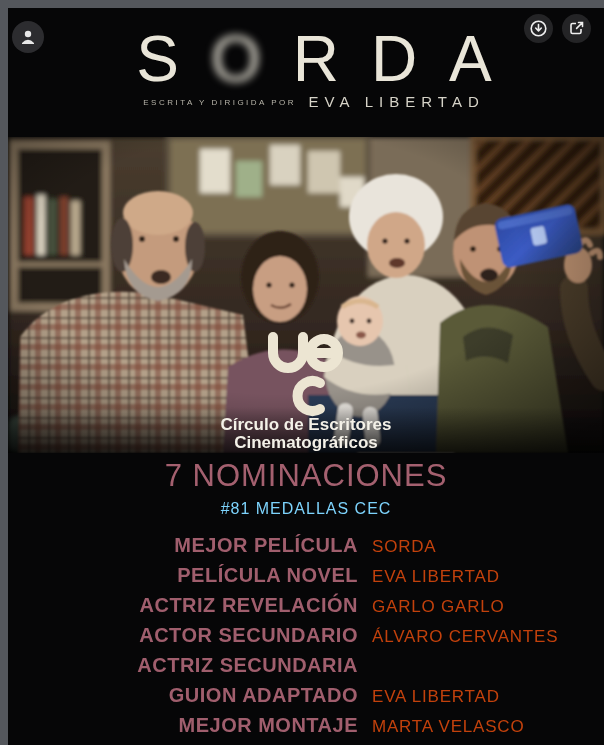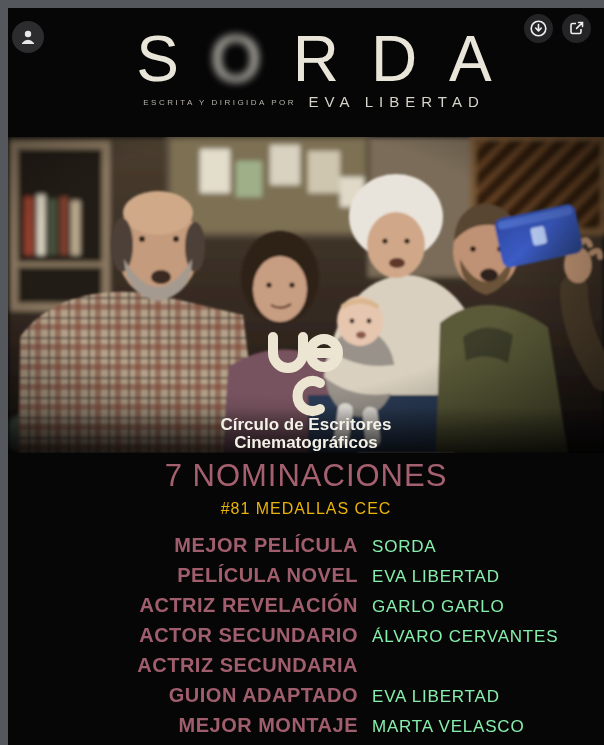--- a/index.html
+++ b/index.html
@@ -25,25 +25,25 @@
   .credit-prefix{font-size:8px;letter-spacing:2.5px;vertical-align:2px;margin-right:8px;color:#b7b4a9;}
   .credit-name{font-size:15px;letter-spacing:6px;color:#d6d3c8;}
 
   
   .photo{position:absolute;left:0;top:129px;width:596px;height:316px;text-align:center;}
   .photo svg{display:block;}
 
   
   .awards{position:absolute;left:0;top:450px;width:596px;text-align:center;}
   .headline{font-size:31px;font-weight:normal;letter-spacing:1px;color:#a4606f;}
-  .subheadline{margin-top:6px;font-size:16px;letter-spacing:1px;color:#eab308;}
+  .subheadline{margin-top:6px;font-size:16px;letter-spacing:1px;color:#7dd3fc;}
   .awards-list{margin-top:16px;padding-left:28px;}
   .award-row{display:flex;align-items:baseline;height:30px;}
   .award-cat{width:322px;text-align:right;font-size:20px;font-weight:bold;letter-spacing:.5px;color:#a05e6d;}
-  .award-win{margin-left:14px;font-size:17px;letter-spacing:.8px;color:#86efac;text-align:left;}
+  .award-win{margin-left:14px;font-size:17px;letter-spacing:.8px;color:#c2410c;text-align:left;}
 </style>
 </head>
 <body>
 
 <div class="frame-top"></div>
 <div class="frame-left"></div>
 
 <div class="poster">
 
   <div class="title-wrap">

